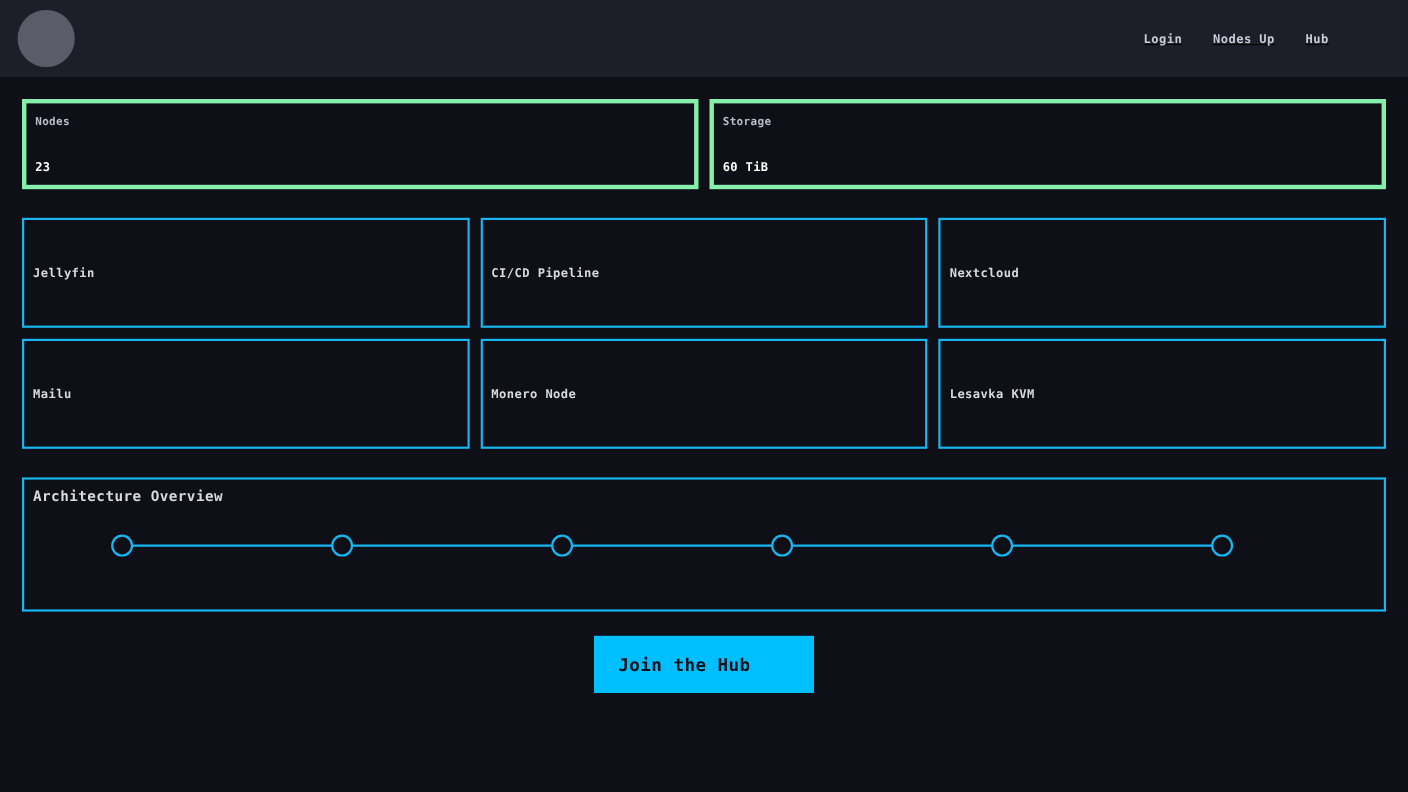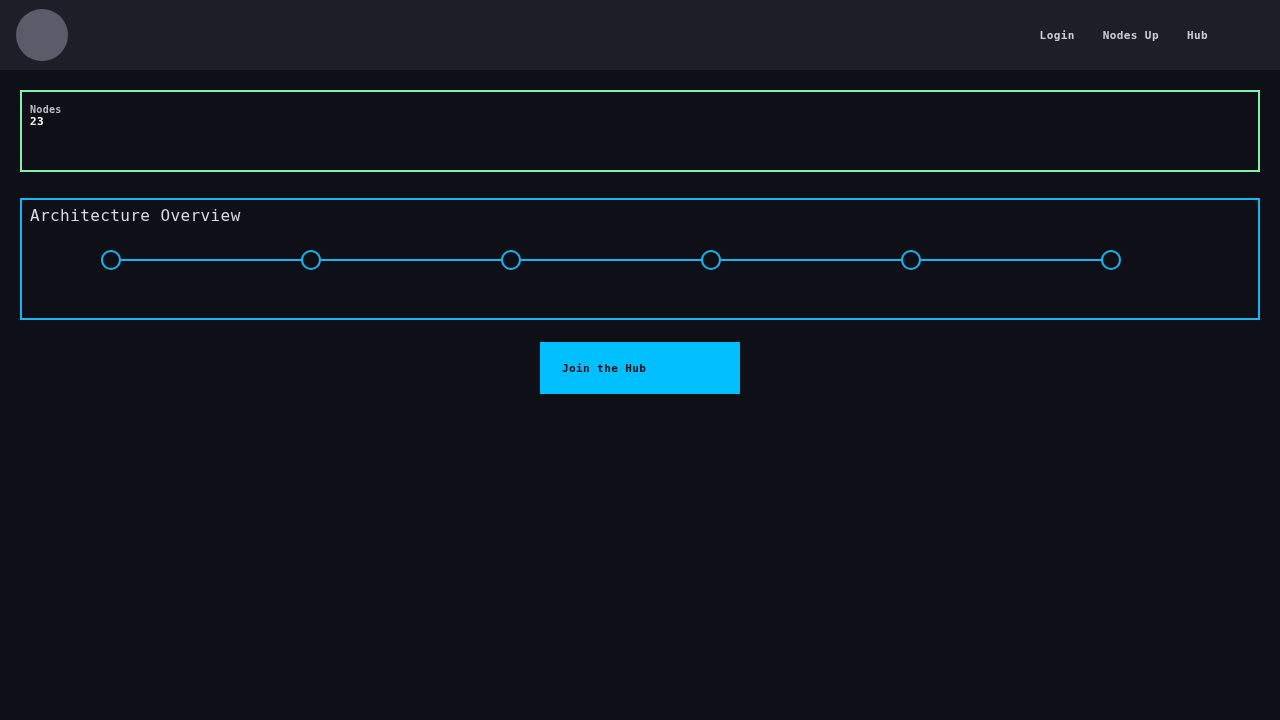--- a/index.html
+++ b/index.html
@@ -29,20 +29,21 @@
     border-radius: 50%;
     background: #5b5c6a;
     flex: none;
   }
 
   .main-nav {
     display: flex;
     align-items: center;
     gap: 28px;
     padding-right: 56px;
+    text-decoration: underline;
   }
 
   .nav-link {
     color: #c9ccd6;
     font-size: 11px;
     font-weight: bold;
     letter-spacing: 0.4px;
     text-decoration: none;
     cursor: pointer;
     white-space: nowrap;
@@ -58,39 +59,39 @@
   
   .stats-row {
     display: flex;
     gap: 10px;
     margin-bottom: 26px;
   }
 
   .stat-card {
     flex: 1 1 0;
     height: 82px;
-    border: 2px solid #86efac;
+    border: 4px solid #86efac;
     background: #0e0f17;
     padding: 12px 8px 0 8px;
   }
 
   .stat-label {
     color: #b9bdc9;
     font-size: 10px;
     font-weight: bold;
     letter-spacing: 0.3px;
     line-height: 12px;
   }
 
   .stat-value {
     color: #ffffff;
     font-size: 11px;
     font-weight: bold;
     letter-spacing: 0.3px;
-    margin-top: 0;
+    margin-top: 28px;
     line-height: 12px;
   }
 
   
   .services-grid {
     display: grid;
     grid-template-columns: repeat(3, 1fr);
     gap: 10px;
     margin-bottom: 26px;
   }
@@ -115,22 +116,22 @@
   .architecture-panel {
     border: 2px solid #17b6f0;
     background: #0e0f17;
     height: 122px;
     padding: 10px 8px 0 8px;
     margin-bottom: 22px;
   }
 
   .panel-title {
     color: #d7dae3;
-    font-size: 16px;
-    font-weight: normal;
+    font-size: 13px;
+    font-weight: bold;
     letter-spacing: 0.4px;
     line-height: 12px;
   }
 
   .arch-diagram {
     display: block;
     margin-top: 16px;
   }
 
   
@@ -139,21 +140,21 @@
     justify-content: center;
   }
 
   .cta-button {
     width: 200px;
     height: 52px;
     background: #00bfff;
     border: none;
     color: #101018;
     font-family: "DejaVu Sans Mono", "Liberation Mono", monospace;
-    font-size: 11px;
+    font-size: 16px;
     font-weight: bold;
     letter-spacing: 0.4px;
     text-align: left;
     padding-left: 22px;
     cursor: pointer;
   }
 </style>
 </head>
 <body>
 
@@ -166,22 +167,46 @@
   </nav>
 </header>
 
 <main class="page">
 
   <section class="stats-row">
     <div class="stat-card">
       <div class="stat-label">Nodes</div>
       <div class="stat-value">23</div>
     </div>
-  </section>
-
+    <div class="stat-card">
+      <div class="stat-label">Storage</div>
+      <div class="stat-value">60 TiB</div>
+    </div>
+  </section>
+
+  <section class="services-grid">
+    <div class="service-card">
+      <span class="service-name">Jellyfin</span>
+    </div>
+    <div class="service-card">
+      <span class="service-name">CI/CD Pipeline</span>
+    </div>
+    <div class="service-card">
+      <span class="service-name">Nextcloud</span>
+    </div>
+    <div class="service-card">
+      <span class="service-name">Mailu</span>
+    </div>
+    <div class="service-card">
+      <span class="service-name">Monero Node</span>
+    </div>
+    <div class="service-card">
+      <span class="service-name">Lesavka KVM</span>
+    </div>
+  </section>
 
   <section class="architecture-panel">
     <div class="panel-title">Architecture Overview</div>
     <svg class="arch-diagram" id="arch-svg" width="1220" height="50" viewBox="0 0 1220 50">
         <line x1="81" y1="22" x2="1081" y2="22" stroke="#17b6f0" stroke-width="2"></line>
         <circle cx="81" cy="22" r="9" fill="#0e0f17" stroke="#17b6f0" stroke-width="2"></circle>
         <circle cx="281" cy="22" r="9" fill="#0e0f17" stroke="#17b6f0" stroke-width="2"></circle>
         <circle cx="481" cy="22" r="9" fill="#0e0f17" stroke="#17b6f0" stroke-width="2"></circle>
         <circle cx="681" cy="22" r="9" fill="#0e0f17" stroke="#17b6f0" stroke-width="2"></circle>
         <circle cx="881" cy="22" r="9" fill="#0e0f17" stroke="#17b6f0" stroke-width="2"></circle>

